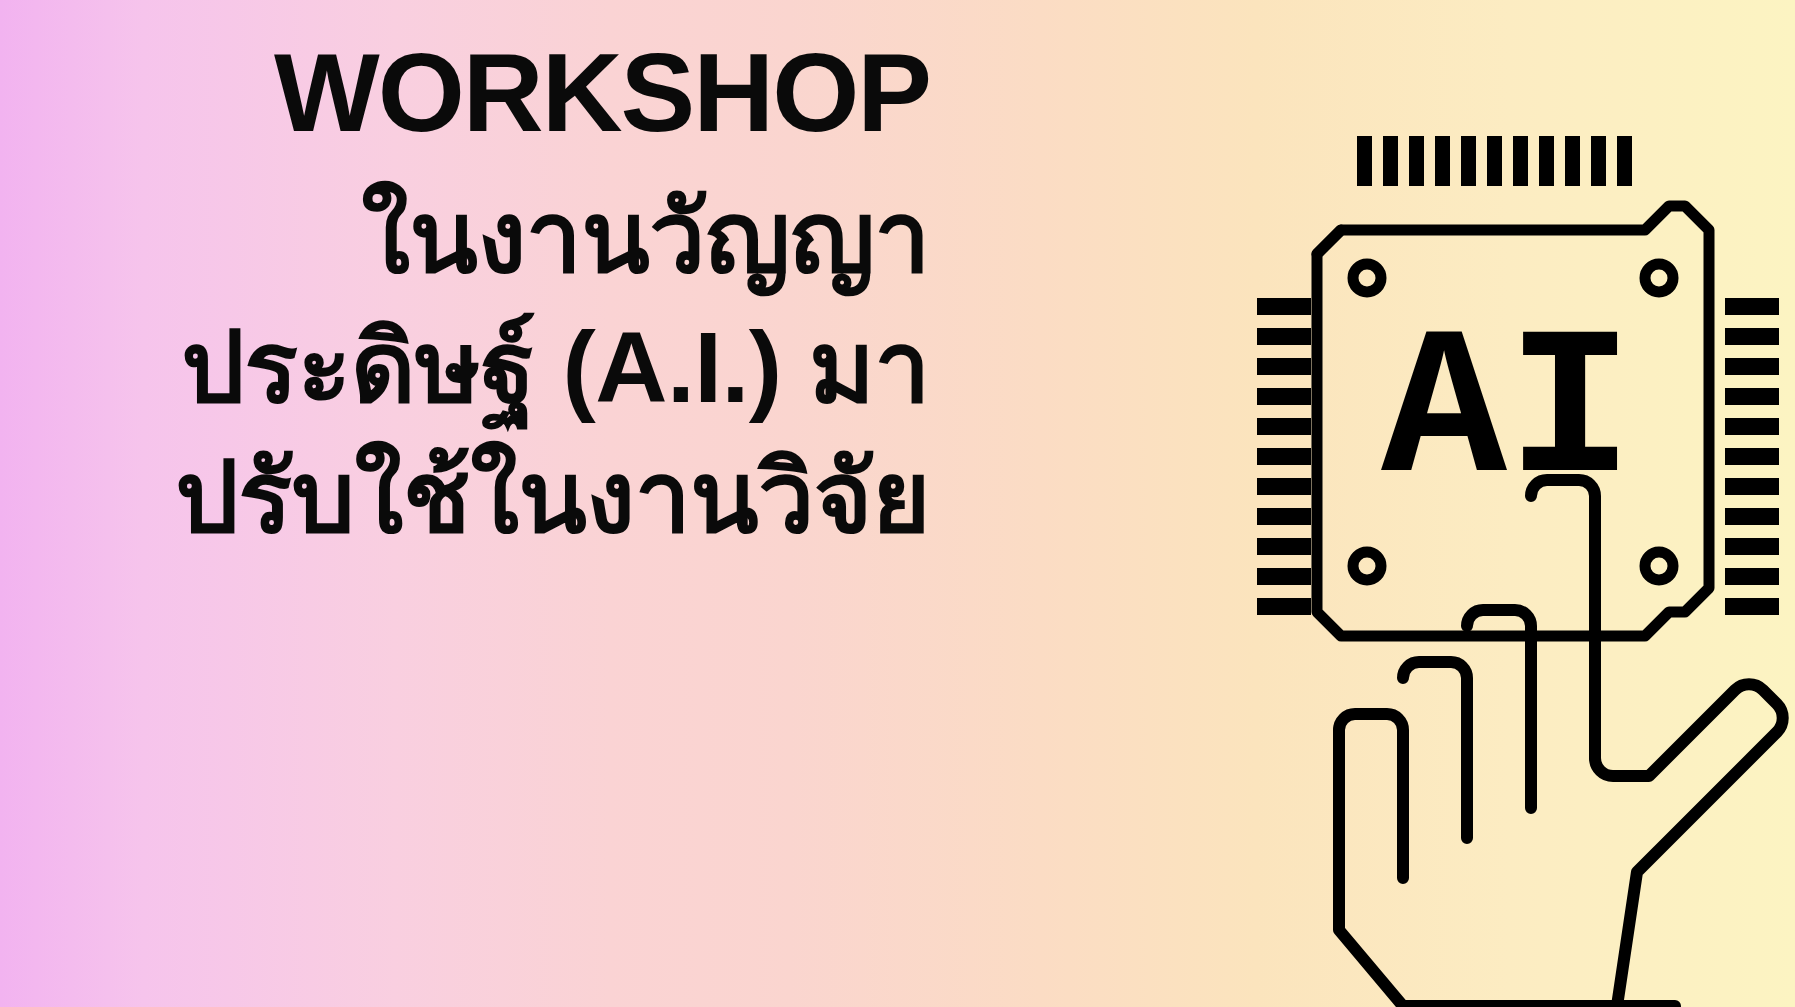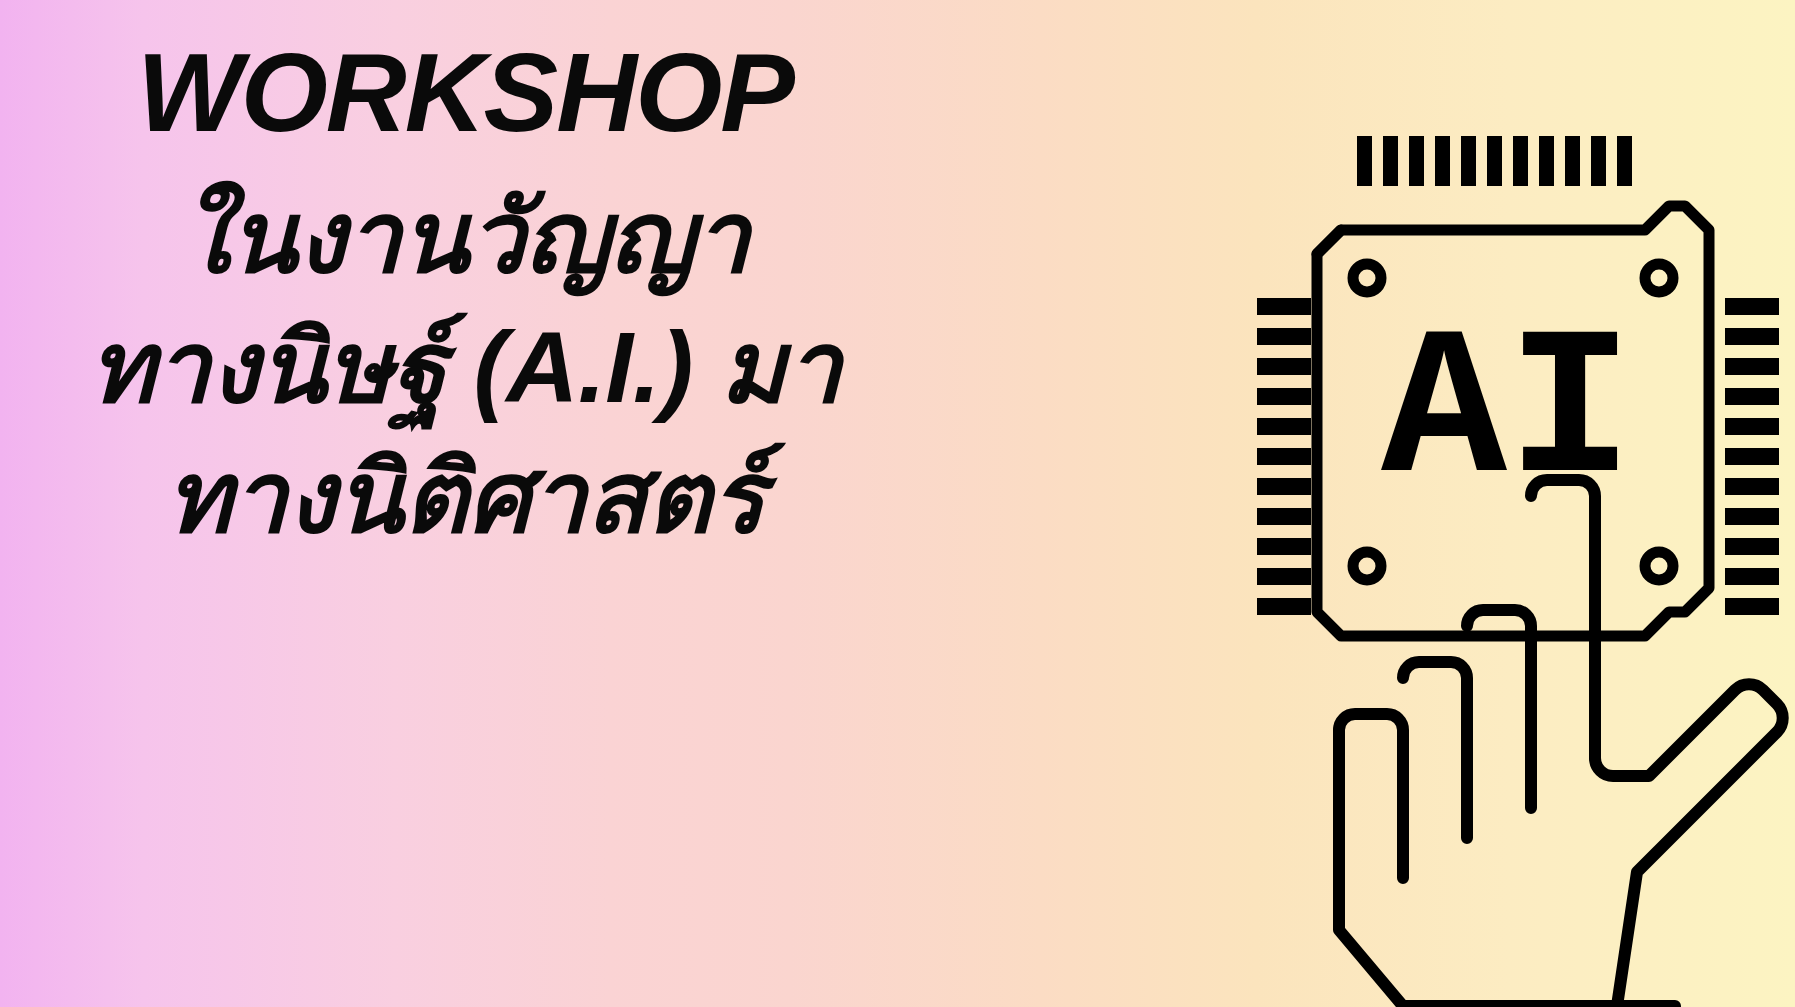--- a/index.html
+++ b/index.html
@@ -23,23 +23,22 @@
         #fcecc2 84%,
         #fcf4c2 100%);
   }
 
   
   .title-block{
     position:absolute;
     left:0;
     top:36px;
     width:930px;
-    text-align:center;
+    text-align:right;
     color:#0a0a0a;
-    font-style:italic;
   }
   .line{
     display:block;
     font-weight:bold;
     line-height:1.02;
     letter-spacing:-0.5px;
     white-space:nowrap;
   }
   .line.latin{
     font-size:112px;
@@ -62,22 +61,22 @@
   .graphic svg{ display:block; width:100%; height:100%; }
 </style>
 </head>
 <body>
 
 <div class="poster">
 
   <div class="title-block">
     <span class="line latin">WORKSHOP</span>
     <span class="line thai">ในงานวัญญา</span>
-    <span class="line thai">ทางนิษฐ์ (A.I.) มา</span>
-    <span class="line thai">ทางนิติศาสตร์</span>
+    <span class="line thai">ประดิษฐ์ (A.I.) มา</span>
+    <span class="line thai">ปรับใช้ในงานวิจัย</span>
   </div>
 
   <div class="graphic">
     <svg viewBox="0 0 560 900" xmlns="http://www.w3.org/2000/svg">
 
       <g fill="#000">
         <rect x="112" y="18" width="15" height="50"></rect>
         <rect x="138" y="18" width="15" height="50"></rect>
         <rect x="164" y="18" width="15" height="50"></rect>
         <rect x="190" y="18" width="15" height="50"></rect>

